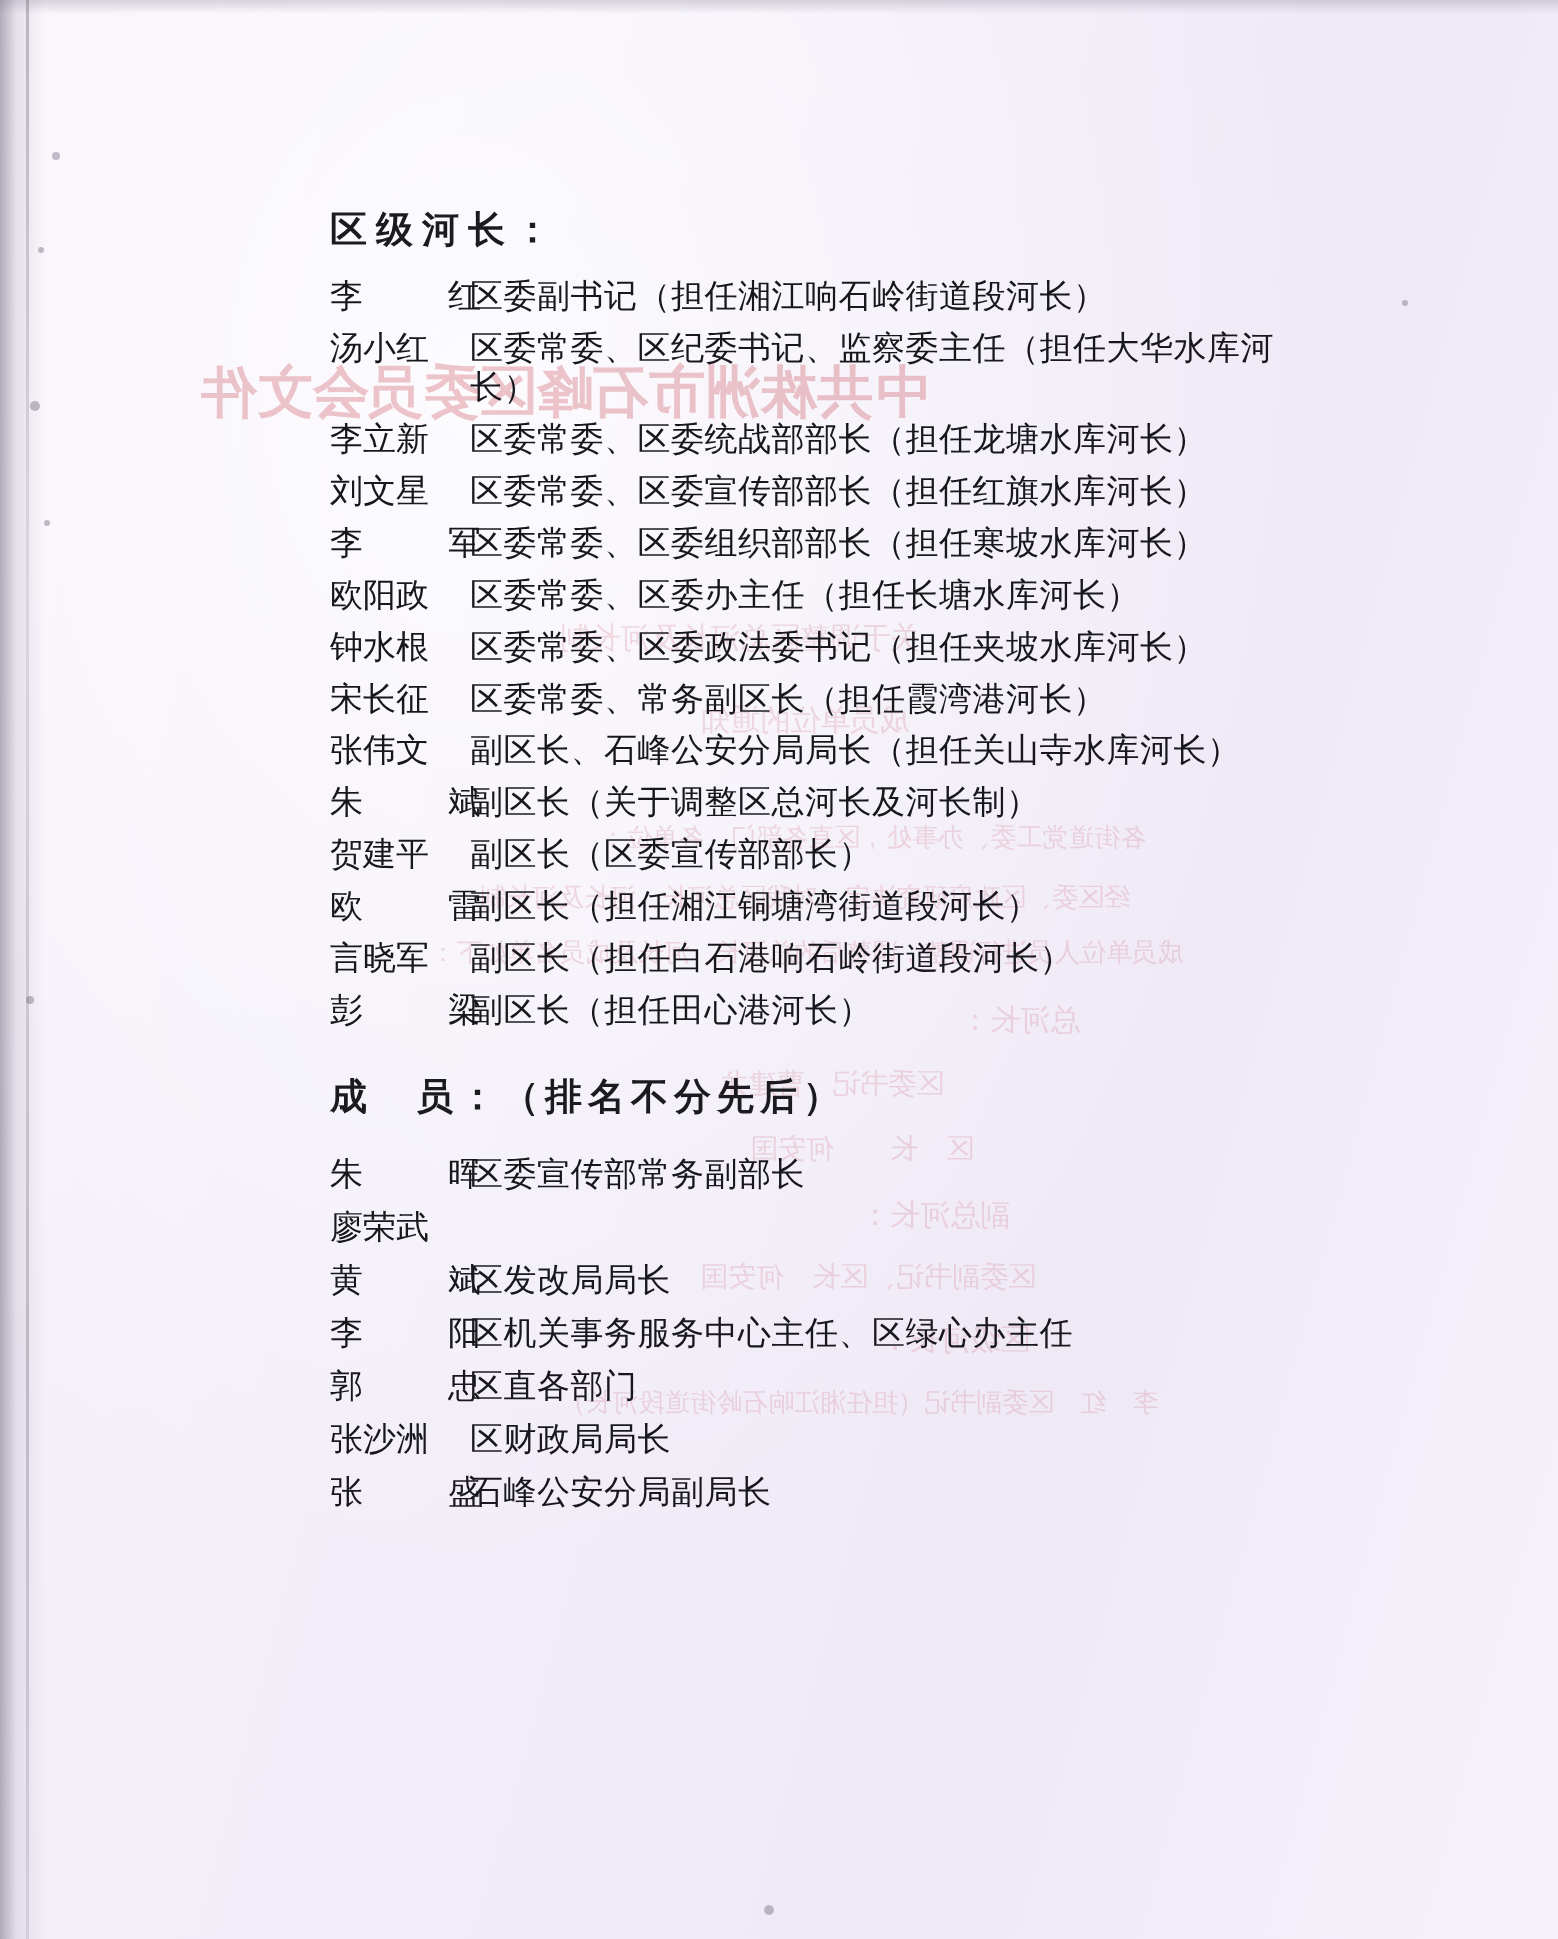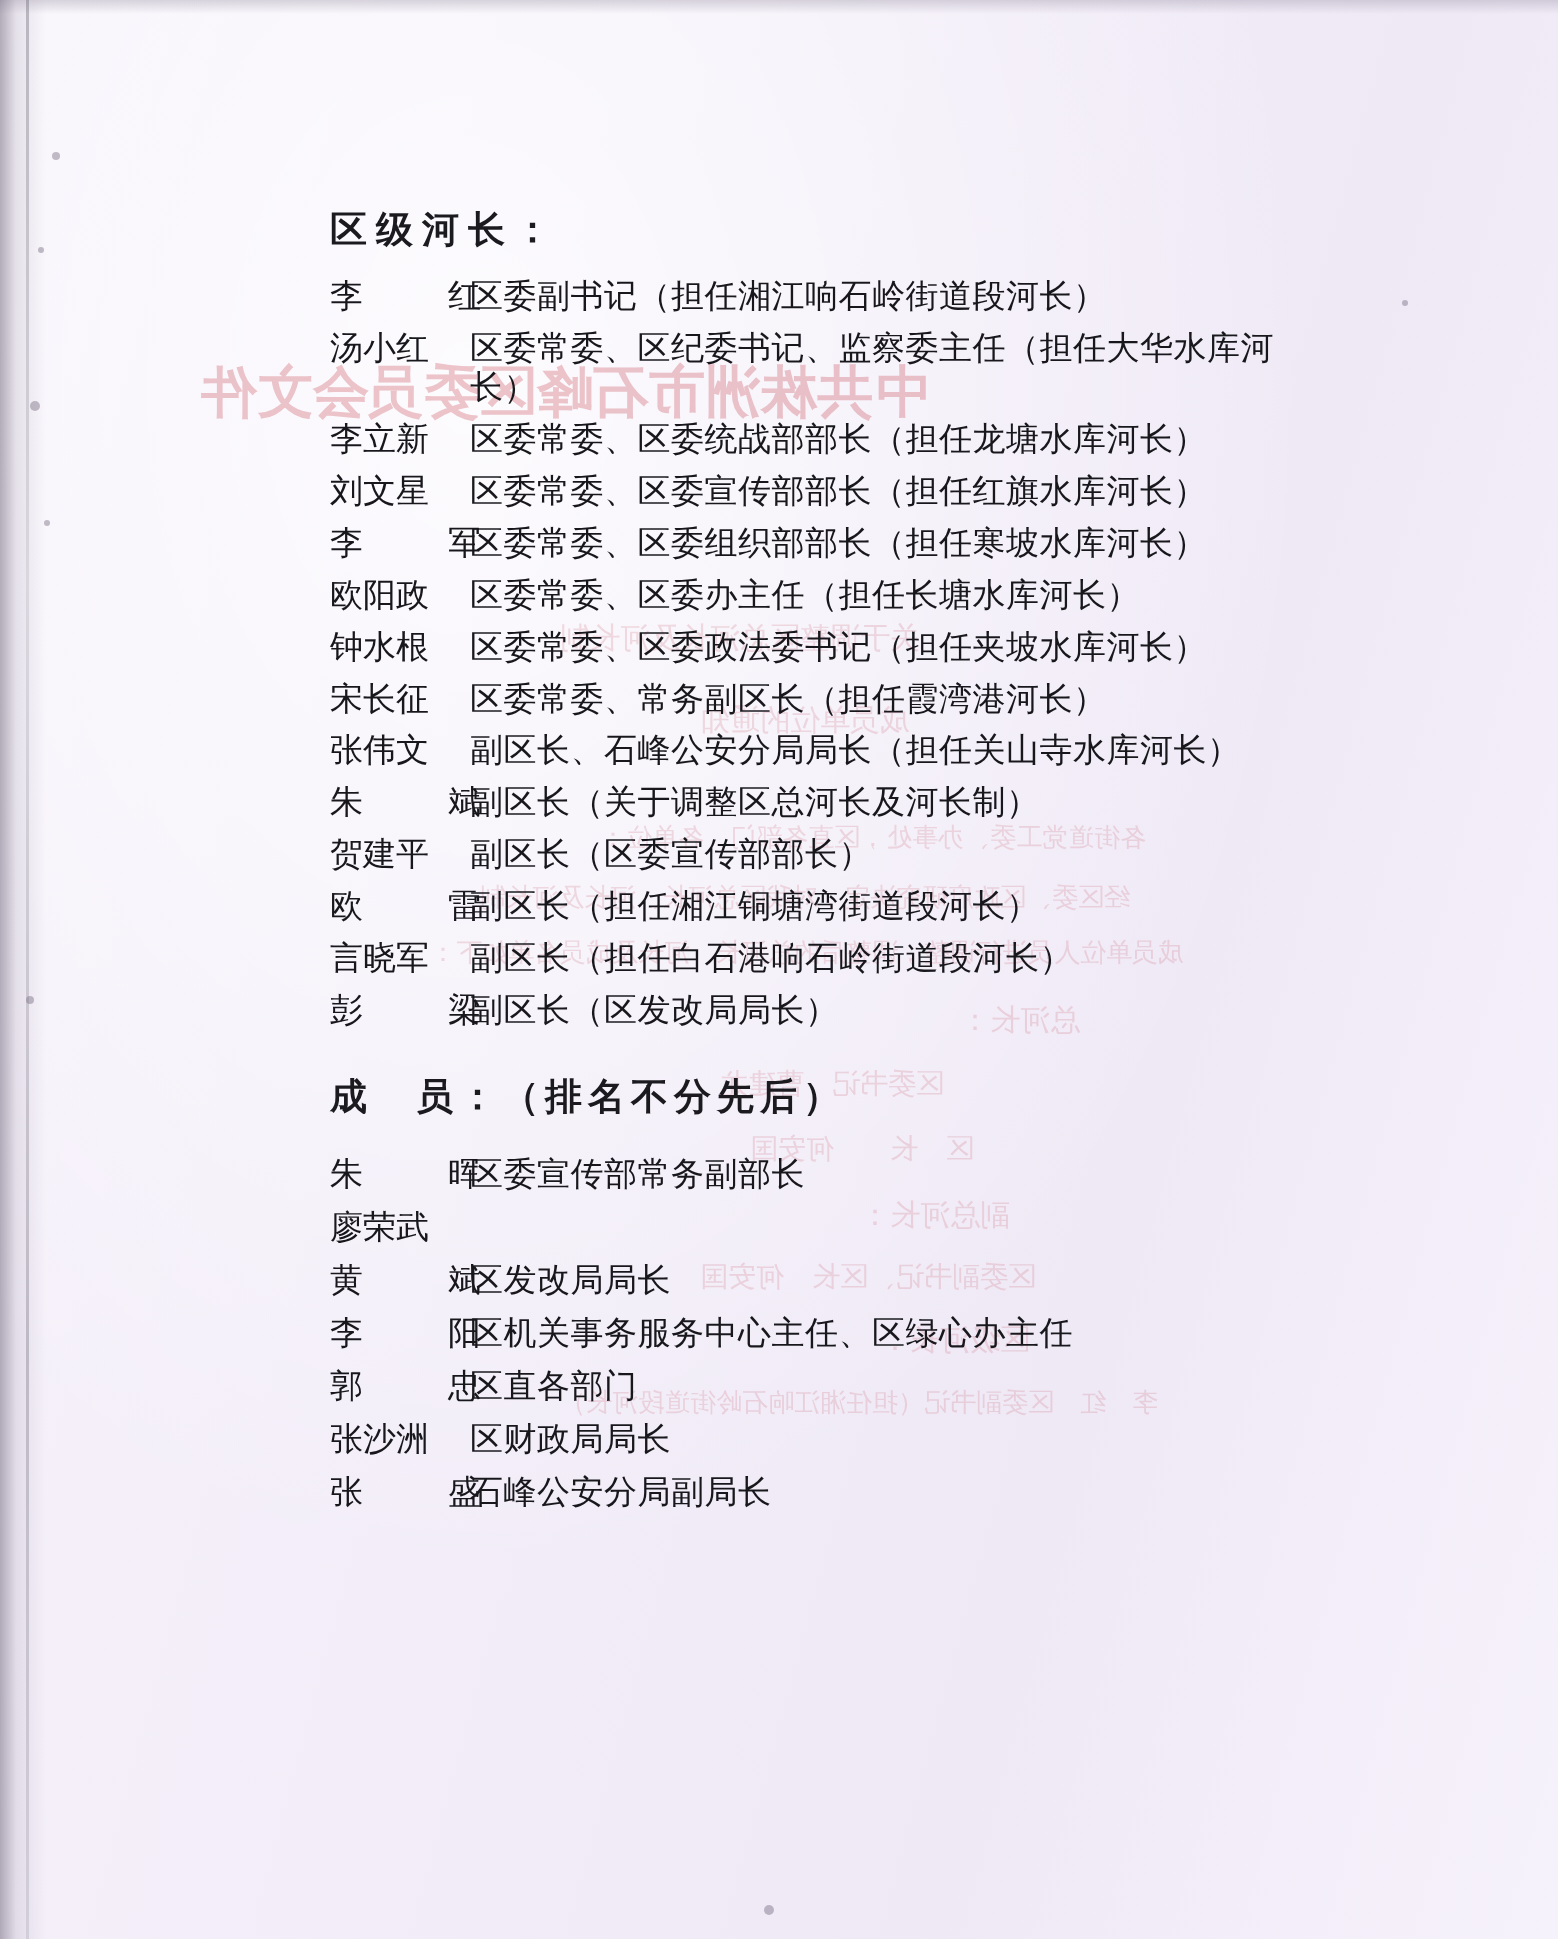--- a/index.html
+++ b/index.html
@@ -216,21 +216,21 @@
         <li>
           <span class="name spaced">欧　雷</span>
           <span class="role">副区长（担任湘江铜塘湾街道段河长）</span>
         </li>
         <li>
           <span class="name">言晓军</span>
           <span class="role">副区长（担任白石港响石岭街道段河长）</span>
         </li>
         <li>
           <span class="name spaced">彭　梁</span>
-          <span class="role">副区长（区发改局局长）</span>
+          <span class="role">副区长（担任田心港河长）</span>
         </li>
       </ul>
 
     <h2 class="section-title second">成　员：（排名不分先后）</h2>
     <ul class="roster members" id="roster-1">
         <li>
           <span class="name spaced">朱　晖</span>
           <span class="role">区委宣传部常务副部长</span>
         </li>
         <li>

